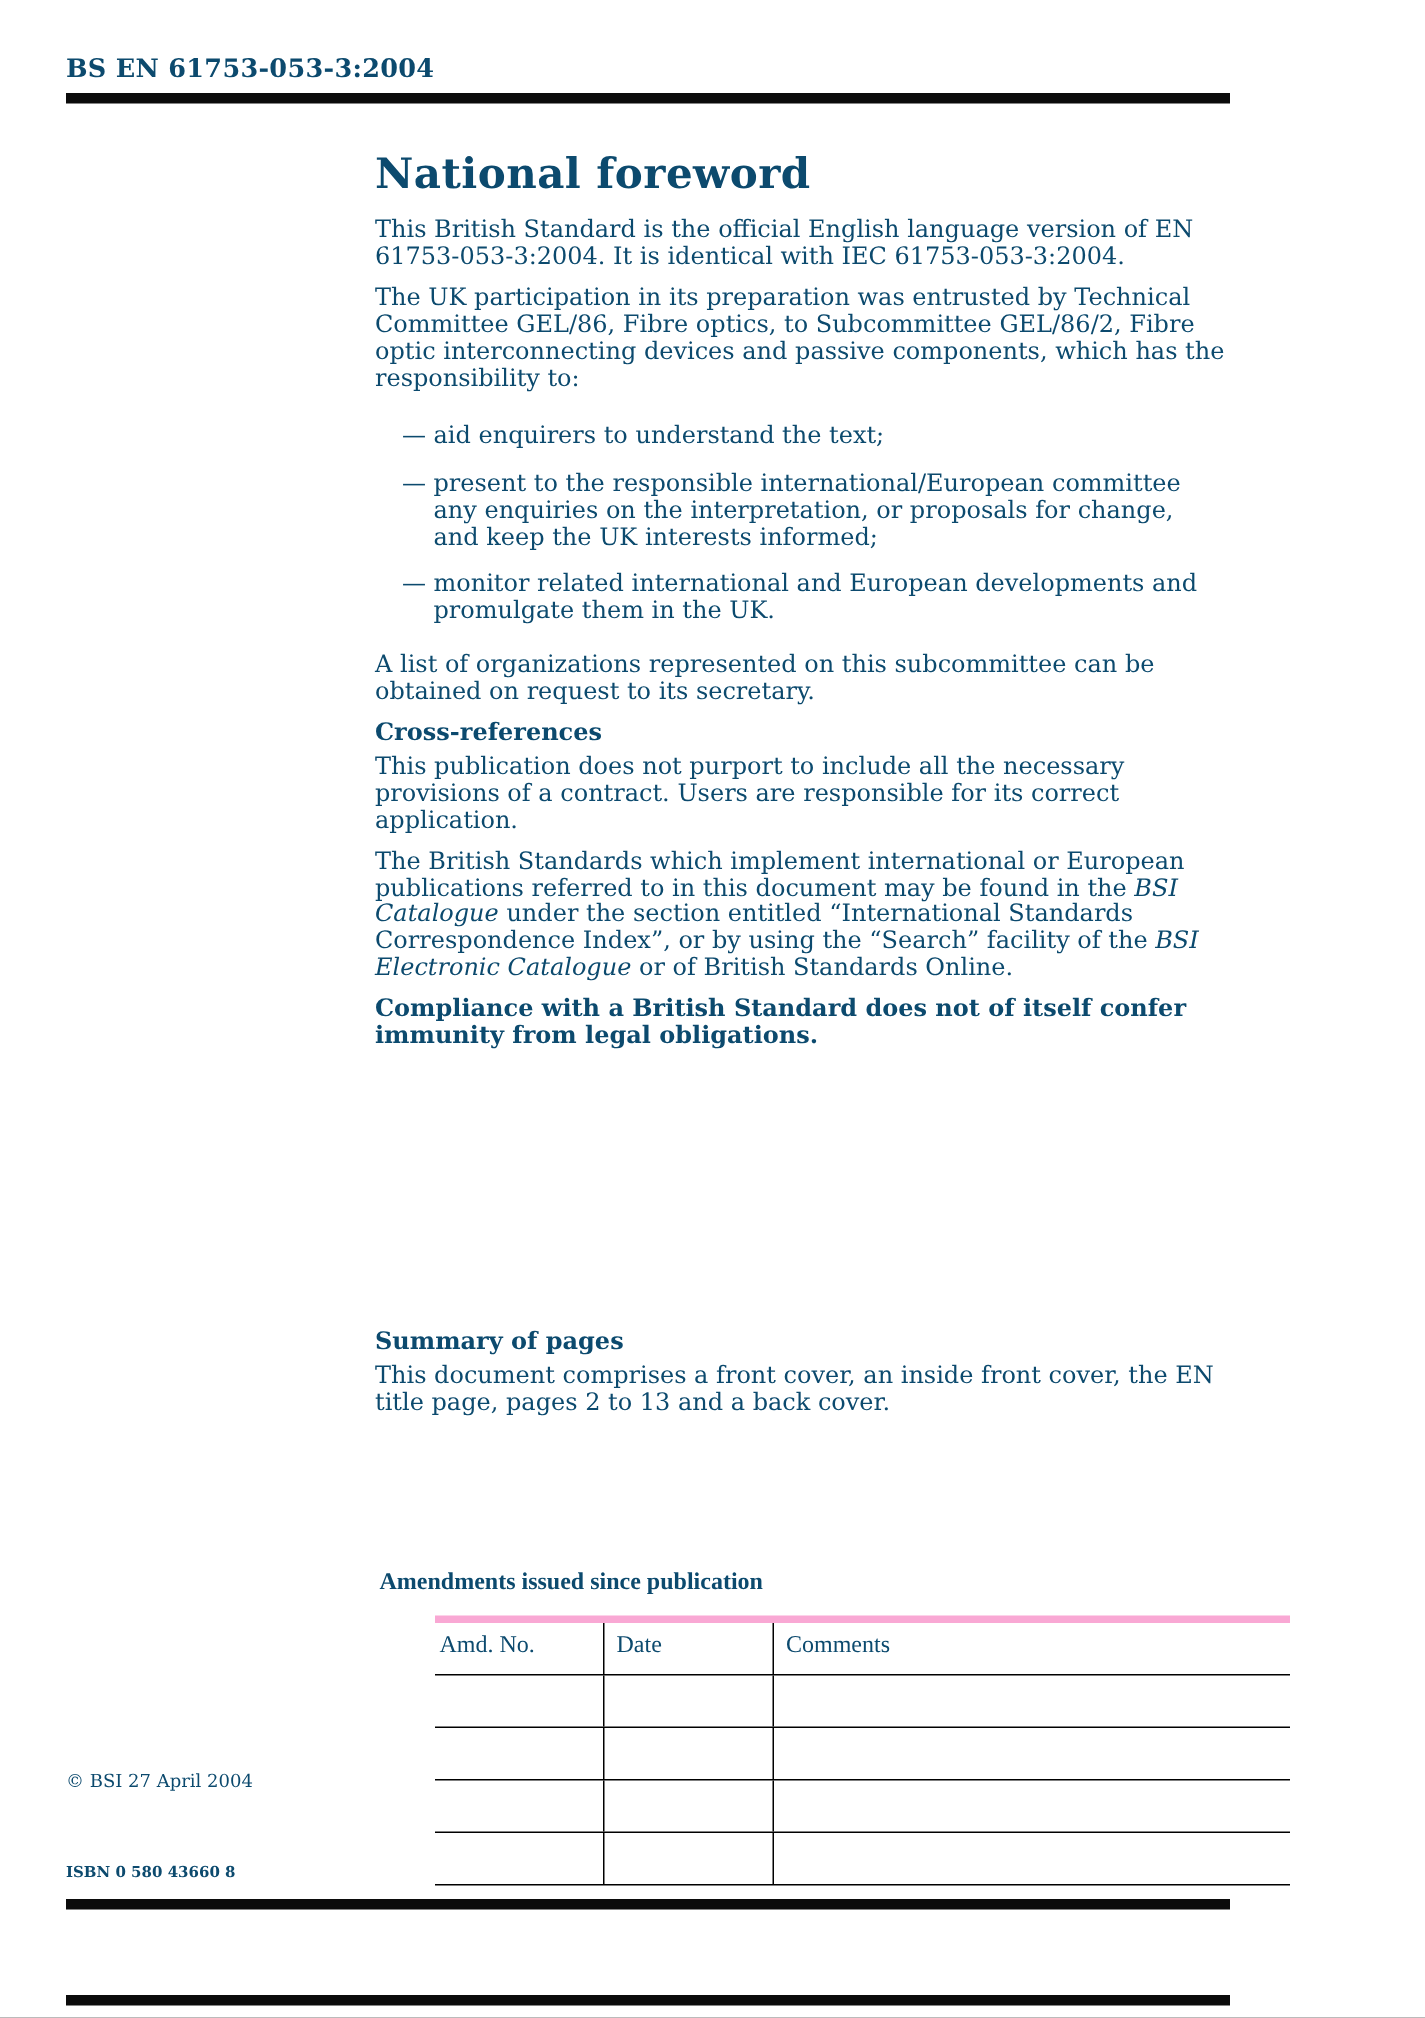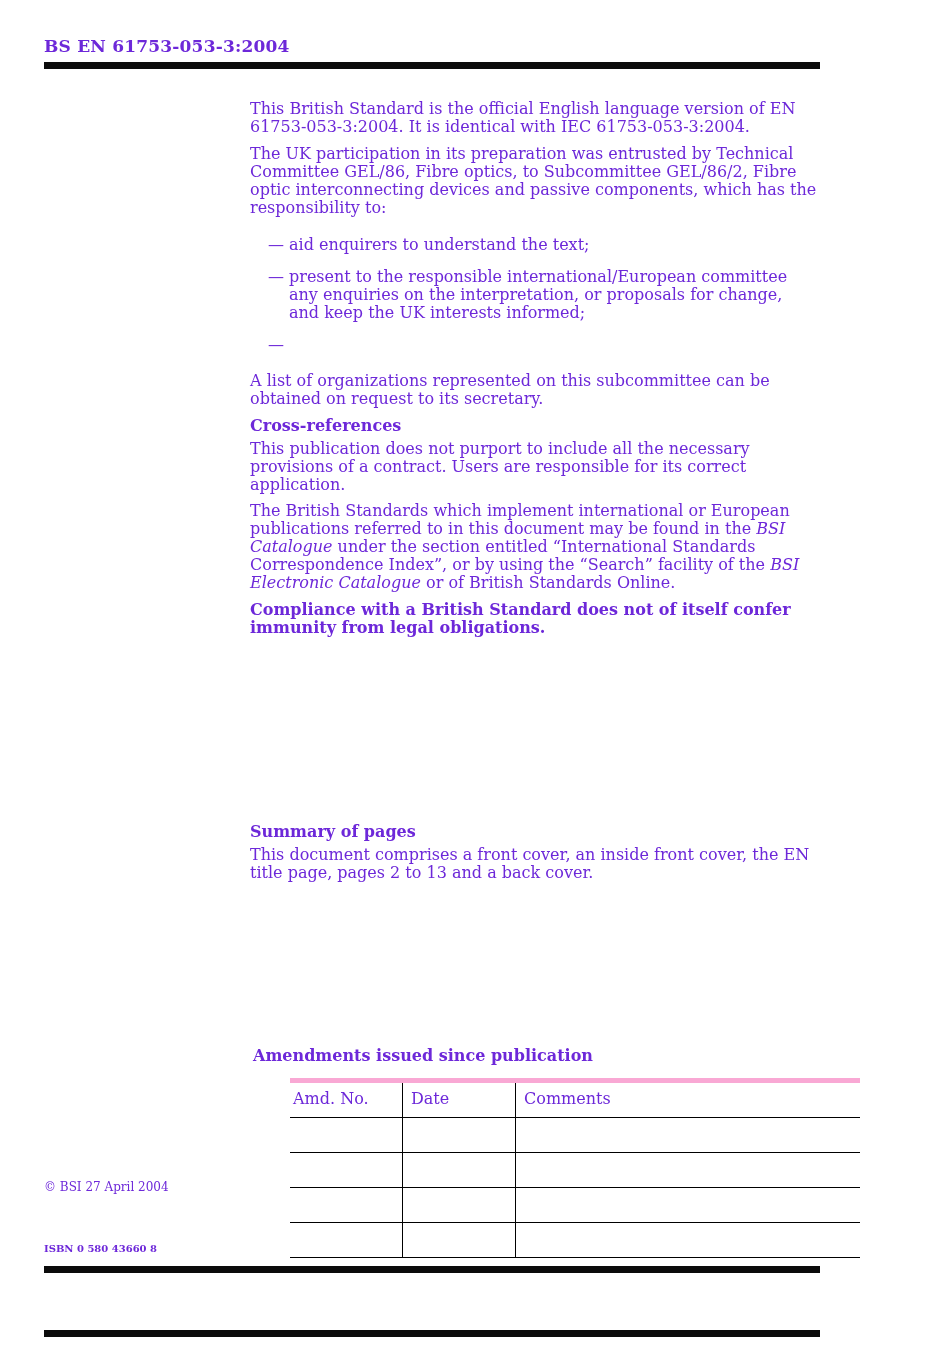--- a/index.html
+++ b/index.html
@@ -4,21 +4,21 @@
 <style>
   * { margin: 0; padding: 0; box-sizing: border-box; }
   html, body { background: #888; }
   .page {
     position: relative;
     width: 950px;
     height: 1345px;
     margin: 0 auto;
     background: #ffffff;
     font-family: "DejaVu Serif", "Liberation Serif", serif;
-    color: #6d28d9;
+    color: #0c4a6e;
     overflow: hidden;
   }
 
   
   .doc-number {
     position: absolute;
     left: 44px; top: 36px;
     font-size: 17px;
     font-weight: bold;
     letter-spacing: 0.2px;
@@ -87,20 +87,21 @@
     left: 44px; top: 1243px;
     font-size: 10px;
     font-weight: bold;
   }
 
   
   .amendments {
     position: absolute;
     left: 250px; top: 1046px;
     width: 570px;
+    font-family: Liberation Serif, serif;
   }
   .amd-heading {
     font-size: 16px;
     font-weight: bold;
     padding-left: 3px;
     margin-bottom: 13px;
   }
   .amd-table {
     border-top: 5px solid #f9a8d4;
     width: 570px;
@@ -121,36 +122,38 @@
 </style>
 </head>
 <body>
 
 <div class="page">
 
   <div class="doc-number">BS EN 61753-053-3:2004</div>
   <div class="rule rule-top"></div>
 
   <div class="main-col">
+    <div class="fw-title">National foreword</div>
 
     <p>This British Standard is the official English language version of EN 61753-053-3:2004. It is identical with IEC 61753-053-3:2004.</p>
 
     <p class="wide-after">The UK participation in its preparation was entrusted by Technical Committee GEL/86, Fibre optics, to Subcommittee GEL/86/2, Fibre optic interconnecting devices and passive components, which has the responsibility to:</p>
 
     <div class="bullet-list">
       <div class="bullet-row">
         <span class="bullet-dash">—</span>
         <span class="bullet-text">aid enquirers to understand the text;</span>
       </div>
       <div class="bullet-row">
         <span class="bullet-dash">—</span>
         <span class="bullet-text">present to the responsible international/European committee any enquiries on the interpretation, or proposals for change, and keep the UK interests informed;</span>
       </div>
       <div class="bullet-row">
         <span class="bullet-dash">—</span>
+        <span class="bullet-text">monitor related international and European developments and promulgate them in the UK.</span>
       </div>
     </div>
 
     <p>A list of organizations represented on this subcommittee can be obtained on request to its secretary.</p>
 
     <div class="sub-heading">Cross-references</div>
 
     <p>This publication does not purport to include all the necessary provisions of a contract. Users are responsible for its correct application.</p>
 
     <p><span>The British Standards which implement international or European publications referred to in this document may be found in the </span><i>BSI Catalogue</i><span> under the section entitled “International Standards Correspondence Index”, or by using the “Search” facility of the </span><i>BSI Electronic Catalogue</i><span> or of British Standards Online.</span></p>

